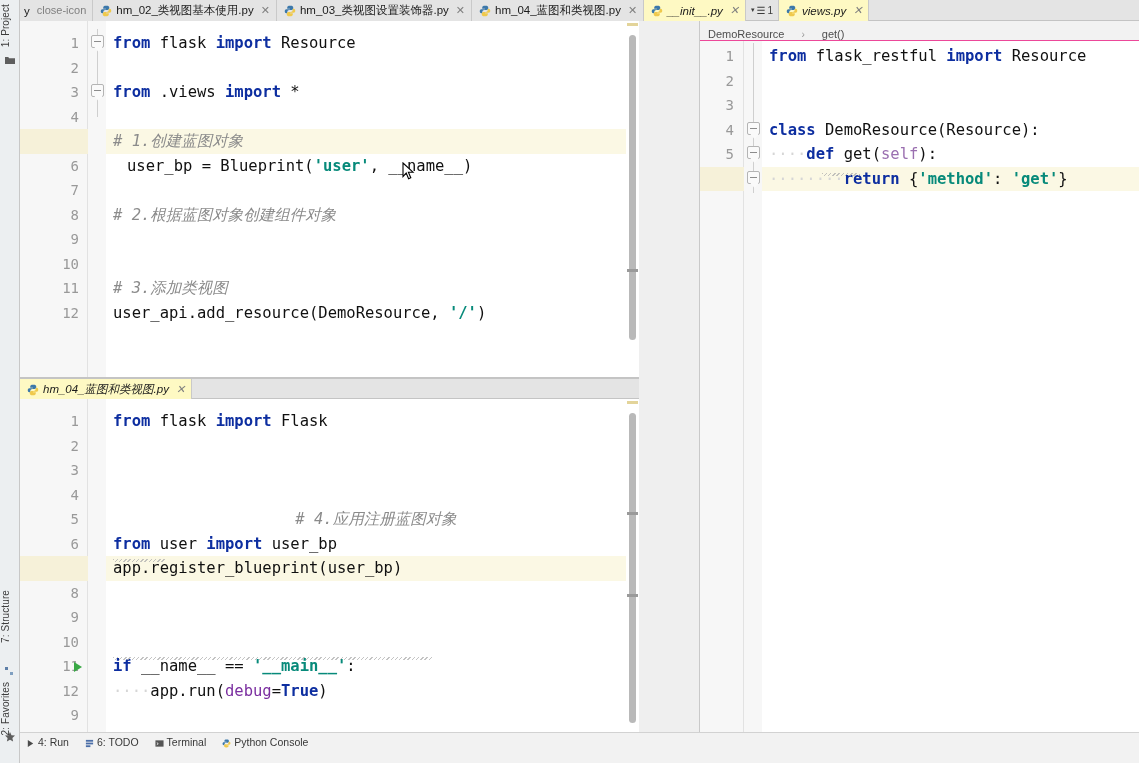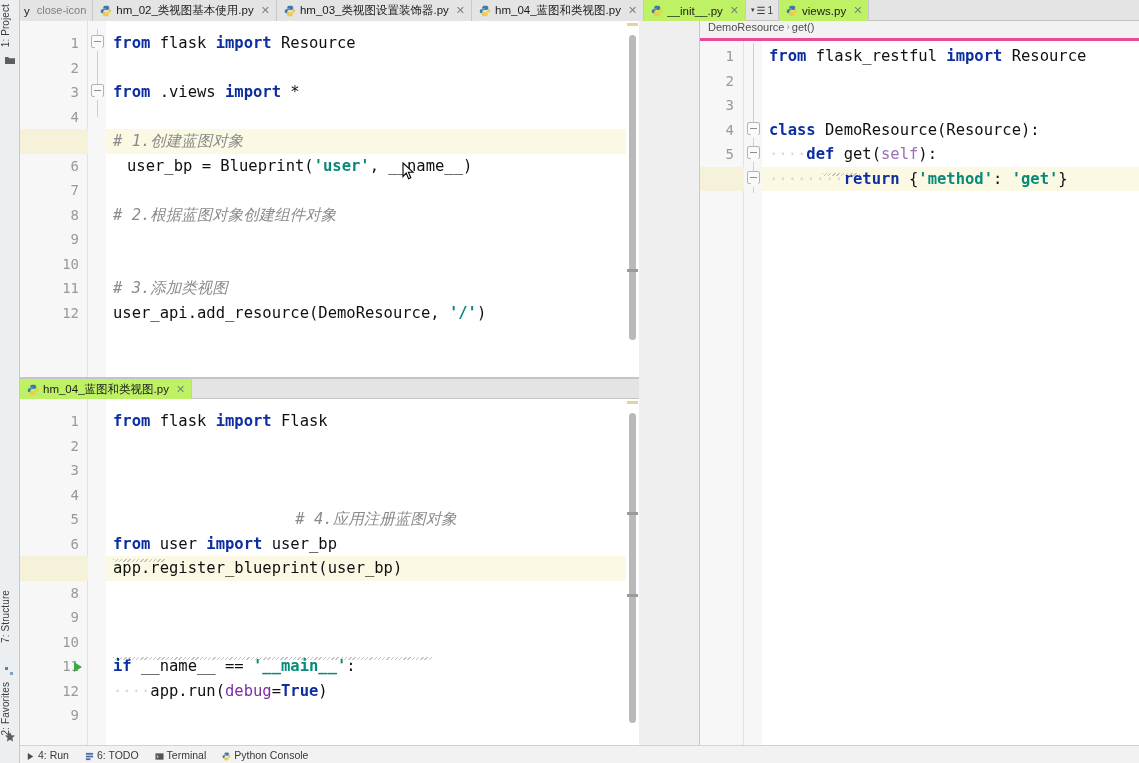--- a/index.html
+++ b/index.html
@@ -32,21 +32,21 @@
     background: #e4e4e4; border-bottom: 1px solid #c4c4c4;
     display: flex; align-items: stretch;
   }
   .tab {
     display: flex; align-items: center; gap: 4px;
     padding: 0 6px 0 7px; height: 21px;
     font-size: 11.5px; color: #1a1a1a; white-space: nowrap;
     border-right: 1px solid #c9c9c9;
     background: #e4e4e4; position: relative;
   }
-  .tab.active { background: #bef264; }
+  .tab.active { background: #fef9c3; font-style: italic; }
   .tab .tabtext { font-size: 11.5px; }
   .tab .xclose {
     font-size: 11px; color: #808080; margin-left: 3px; line-height: 1;
   }
   .pyicon {
     width: 12px; height: 12px; position: relative; flex: none; display:block;
   }
   .tabstrip-spacer { flex: 1; border-right: none; background: #e4e4e4; }
   .tabgroup-btn {
     display: flex; align-items: center; gap: 2px; padding: 0 5px;
@@ -125,31 +125,31 @@
   
   .subtabbar {
     position: absolute; height: 21px; background: #e4e4e4;
     border-top: 1px solid #c4c4c4; border-bottom: 1px solid #c4c4c4;
     display: flex; align-items: stretch;
   }
 
   
   .crumbbar {
     position: absolute; height: 20px; background: #f2f2f2;
-    display: flex; align-items: flex-start; padding-left: 8px; gap: 2px;
-    font-size: 11px; color: #4e4e4e; border-bottom: 3px solid #ec4899;
+    display: flex; align-items: flex-end; padding-left: 8px; gap: 17px;
+    font-size: 11px; color: #4e4e4e; border-bottom: 1px solid #ec4899;
   }
   .crumbsep { color: #9a9a9a; font-size: 10px; }
 
   
   .vsplit { position: absolute; background: #f2f2f2; }
 
   
   .statusbar {
-    position: absolute; left: 20px; bottom: 0; width: 1119px; height: 18px;
+    position: absolute; left: 20px; bottom: 0; width: 1119px; height: 31px;
     background: #f2f2f2; border-top: 1px solid #d2d2d2;
     display: flex; align-items: flex-start; gap: 16px; padding-left: 6px;
     font-size: 10.5px; color: #383838; overflow: hidden;
   }
   .sitem { display: flex; align-items: center; gap: 3px; white-space: nowrap;
            position: relative; top: 3px; }
   .sicon { width: 9px; height: 9px; display: inline-block; }
 
   
   .mouse { position: absolute; width: 13px; height: 19px; z-index: 40; pointer-events: none; }

